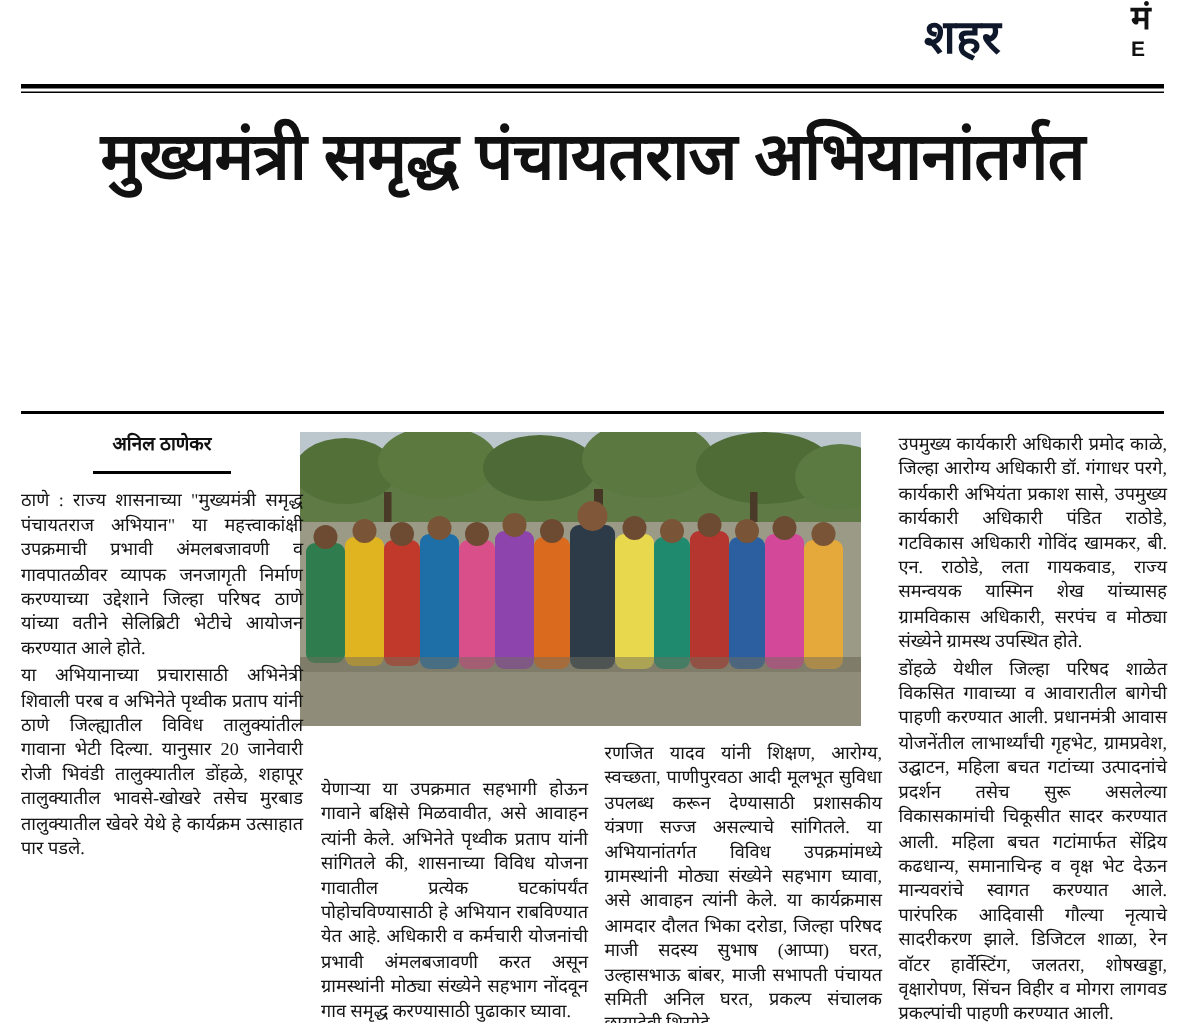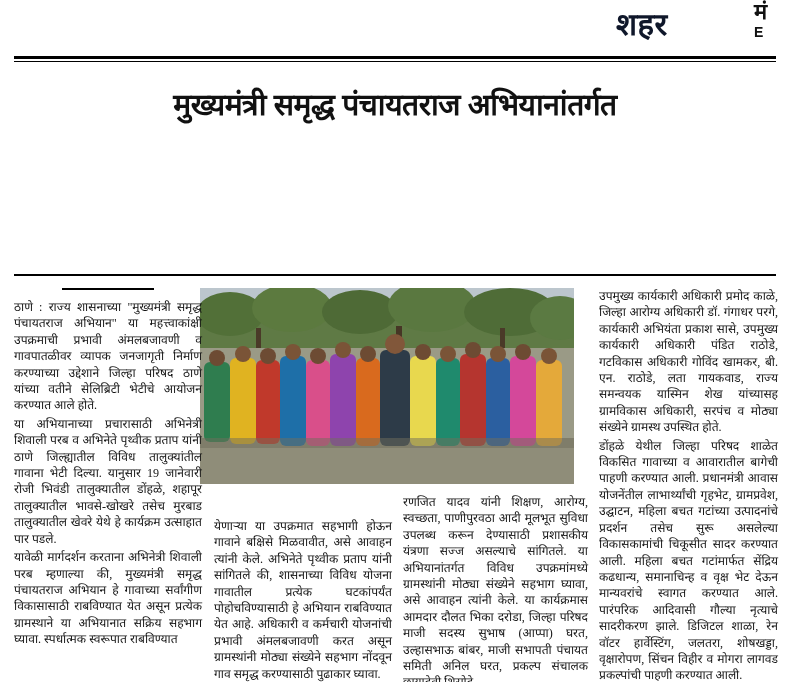--- a/index.html
+++ b/index.html
@@ -77,21 +77,21 @@
     position: absolute;
     left: 14px;
     top: 74px;
     width: 762px;
     text-align: center;
     font-family: "Liberation Sans", sans-serif;
     font-weight: bold;
     color: #111;
   }
   .headline .hl-line {
-    font-size: 30px;
+    font-size: 44px;
     line-height: 62px;
     letter-spacing: -0.5px;
     white-space: nowrap;
     text-align: center;
   }
   .headline-rule {
     position: absolute;
     left: 14px;
     top: 274px;
     width: 762px;
@@ -222,24 +222,24 @@
       <circle cx="349" cy="68" r="8" fill="#7a5437"></circle>
 
       <rect x="0" y="150" width="374" height="10" fill="#6f6d5c" opacity="0.5"></rect>
     </g>
   </svg>
 </div>
 
 <div class="body-area">
 
   <div class="col col-1">
+    <div class="byline">अनिल ठाणेकर</div>
     <div class="byline-rule"></div>
     <p>ठाणे : राज्य शासनाच्या "मुख्यमंत्री समृद्ध पंचायतराज अभियान" या महत्त्वाकांक्षी उपक्रमाची प्रभावी अंमलबजावणी व गावपातळीवर व्यापक जनजागृती निर्माण करण्याच्या उद्देशाने जिल्हा परिषद ठाणे यांच्या वतीने सेलिब्रिटी भेटीचे आयोजन करण्यात आले होते.</p>
-    <p>या अभियानाच्या प्रचारासाठी अभिनेत्री शिवाली परब व अभिनेते पृथ्वीक प्रताप यांनी ठाणे जिल्ह्यातील विविध तालुक्यांतील गावाना भेटी दिल्या. यानुसार 19 जानेवारी रोजी भिवंडी तालुक्यातील डोंहळे, शहापूर तालुक्यातील भावसे-खोखरे तसेच मुरबाड तालुक्यातील खेवरे येथे हे कार्यक्रम उत्साहात पार पडले.</p>
-    <p>यावेळी मार्गदर्शन करताना अभिनेत्री शिवाली परब म्हणाल्या की, मुख्यमंत्री समृद्ध पंचायतराज अभियान हे गावाच्या सर्वांगीण विकासासाठी राबविण्यात येत असून प्रत्येक ग्रामस्थाने या अभियानात सक्रिय सहभाग घ्यावा. स्पर्धात्मक स्वरूपात राबविण्यात</p>
+    <p>या अभियानाच्या प्रचारासाठी अभिनेत्री शिवाली परब व अभिनेते पृथ्वीक प्रताप यांनी ठाणे जिल्ह्यातील विविध तालुक्यांतील गावाना भेटी दिल्या. यानुसार 20 जानेवारी रोजी भिवंडी तालुक्यातील डोंहळे, शहापूर तालुक्यातील भावसे-खोखरे तसेच मुरबाड तालुक्यातील खेवरे येथे हे कार्यक्रम उत्साहात पार पडले.</p>
   </div>
 
   <div class="col col-2 under-photo">
     <p>येणाऱ्या या उपक्रमात सहभागी होऊन गावाने बक्षिसे मिळवावीत, असे आवाहन त्यांनी केले. अभिनेते पृथ्वीक प्रताप यांनी सांगितले की, शासनाच्या विविध योजना गावातील प्रत्येक घटकांपर्यंत पोहोचविण्यासाठी हे अभियान राबविण्यात येत आहे. अधिकारी व कर्मचारी योजनांची प्रभावी अंमलबजावणी करत असून ग्रामस्थांनी मोठ्या संख्येने सहभाग नोंदवून गाव समृद्ध करण्यासाठी पुढाकार घ्यावा.</p>
   </div>
 
   <div class="col col-3 under-photo">
     <p>रणजित यादव यांनी शिक्षण, आरोग्य, स्वच्छता, पाणीपुरवठा आदी मूलभूत सुविधा उपलब्ध करून देण्यासाठी प्रशासकीय यंत्रणा सज्ज असल्याचे सांगितले. या अभियानांतर्गत विविध उपक्रमांमध्ये ग्रामस्थांनी मोठ्या संख्येने सहभाग घ्यावा, असे आवाहन त्यांनी केले. या कार्यक्रमास आमदार दौलत भिका दरोडा, जिल्हा परिषद माजी सदस्य सुभाष (आप्पा) घरत, उल्हासभाऊ बांबर, माजी सभापती पंचायत समिती अनिल घरत, प्रकल्प संचालक छायादेवी शिसोदे,</p>
   </div>
 

